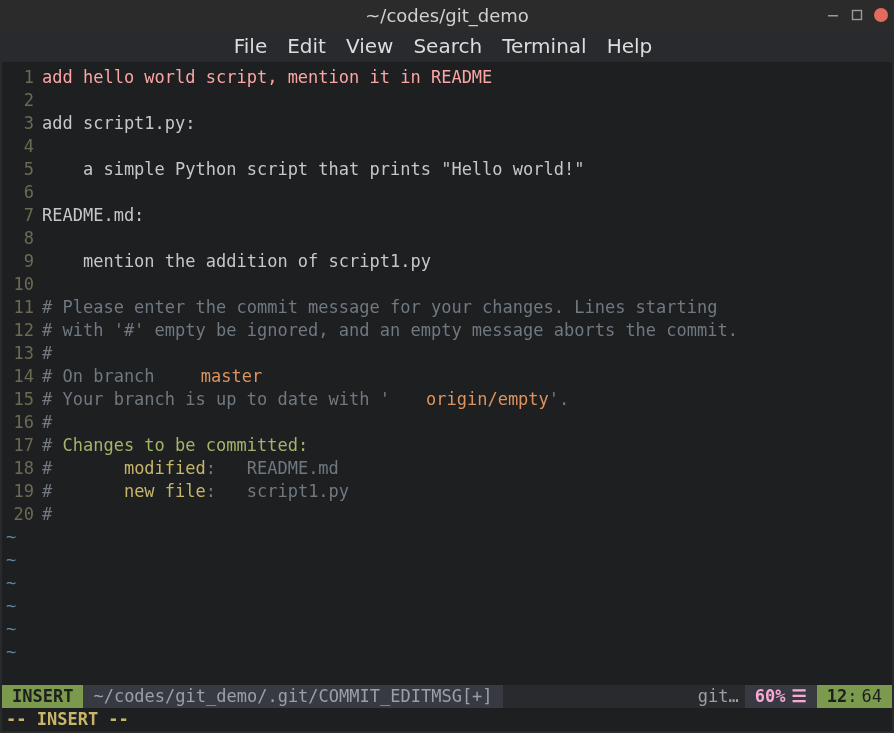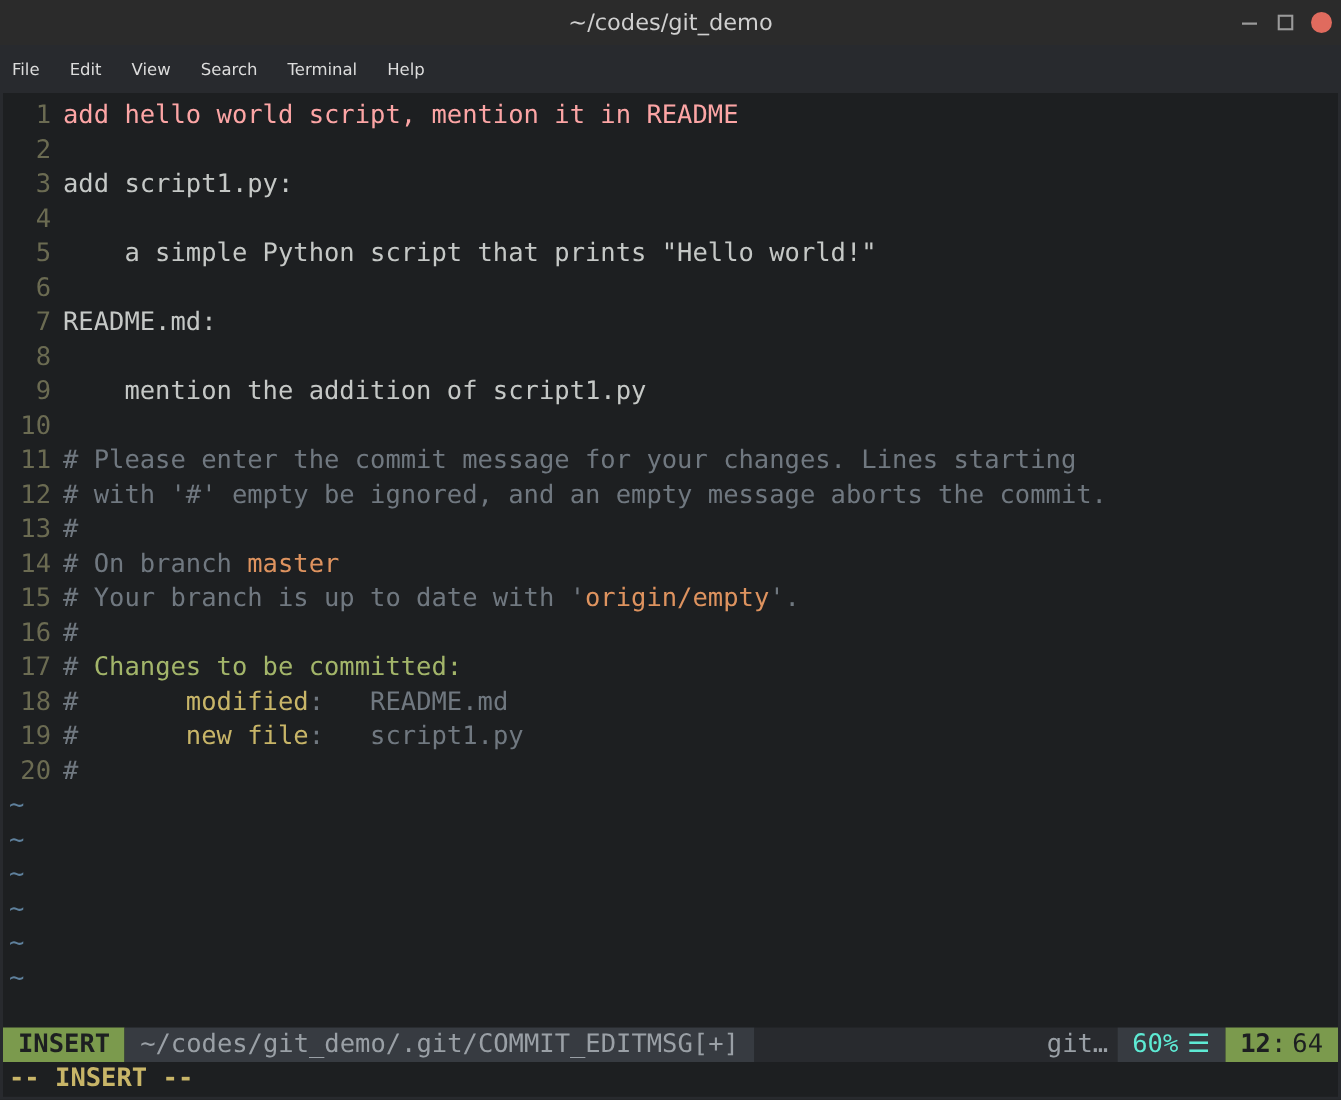--- a/index.html
+++ b/index.html
@@ -10,21 +10,21 @@
     font-size: 17px;
     color: #c5c8c6;
     overflow: hidden;
   }
   .titlebar {
     height: 30px;
     background: #2b2b2b;
     display: flex; align-items: center; justify-content: center;
     position: relative;
     font-family: "DejaVu Sans", "Segoe UI", sans-serif;
-    font-size: 15px;
+    font-size: 18px;
     color: #d0d0d0;
   }
   .titlebar .controls {
     position: absolute; right: 6px; top: 0; height: 30px;
     display: flex; align-items: center; gap: 10px;
   }
   .ctrl-btn {
     width: 14px; height: 14px;
     display: flex; align-items: center; justify-content: center;
     color: #9a9a9a;
@@ -32,23 +32,24 @@
   .ctrl-close {
     width: 14px; height: 14px; border-radius: 50%;
     background: #e06b5e;
   }
   .menubar {
     height: 32px;
     display: flex; align-items: center;
     padding: 0 6px;
     gap: 0;
     font-family: "DejaVu Sans", "Segoe UI", sans-serif;
-    font-size: 11px;
+    font-size: 20px;
     color: #dcdcdc;
     background: #282a2e;
+    justify-content: center;
   }
   .menubar .menu-item { padding: 4px 10px; cursor: pointer; }
   .menubar .menu-item:first-child { padding-left: 2px; }
   .editor {
     position: absolute;
     top: 62px; left: 2px; right: 2px; bottom: 2px;
     background: #1d1f21;
   }
   .lines {
     padding-top: 4px;
@@ -64,42 +65,42 @@
     text-align: right;
     padding-right: 8px;
     color: #6b6b52;
     flex: 0 0 40px;
   }
   .code { flex: 1; }
   
   .c-red    { color: #fca5a5; }
   .c-white  { color: #c5c8c6; }
   .c-gray   { color: #707880; }
-  .c-orange { color: #de935f; }
+  .c-orange { color: #de935f; margin-left: 36px; }
   .c-green  { color: #a3b56a; }
   .c-yellow { color: #c8b568; }
   .tilde-line {
     height: 23px; line-height: 23px;
     padding-left: 4px;
     color: #5f819d;
   }
   .statusline {
     position: absolute;
     left: 0; right: 0; bottom: 23px;
     height: 23px;
     display: flex; align-items: stretch;
     font-size: 17px;
     line-height: 23px;
   }
   .sl-seg { display: flex; align-items: center; padding: 0 10px; }
   .sl-mode { background: #7b9a4d; color: #1d1f21; font-weight: bold; }
   .sl-path { background: #373b41; color: #9aa0a6; flex: 0 0 auto; }
   .sl-mid  { background: #282a2e; flex: 1; }
   .sl-git  { background: #282a2e; color: #9aa0a6; padding-right:6px;}
-  .sl-pct  { background: #373b41; color: #5eead4; }
+  .sl-pct  { background: #373b41; color: #f9a8d4; font-weight: bold; }
   .sl-pos  { background: #7b9a4d; color: #1d1f21; }
   .sl-pos .lineno { font-weight: bold; }
   .cmdline {
     position: absolute;
     left: 0; right: 0; bottom: 0;
     height: 23px; line-height: 23px;
     background: #1d1f21;
     color: #c8b568;
     font-weight: bold;
     padding-left: 4px;

